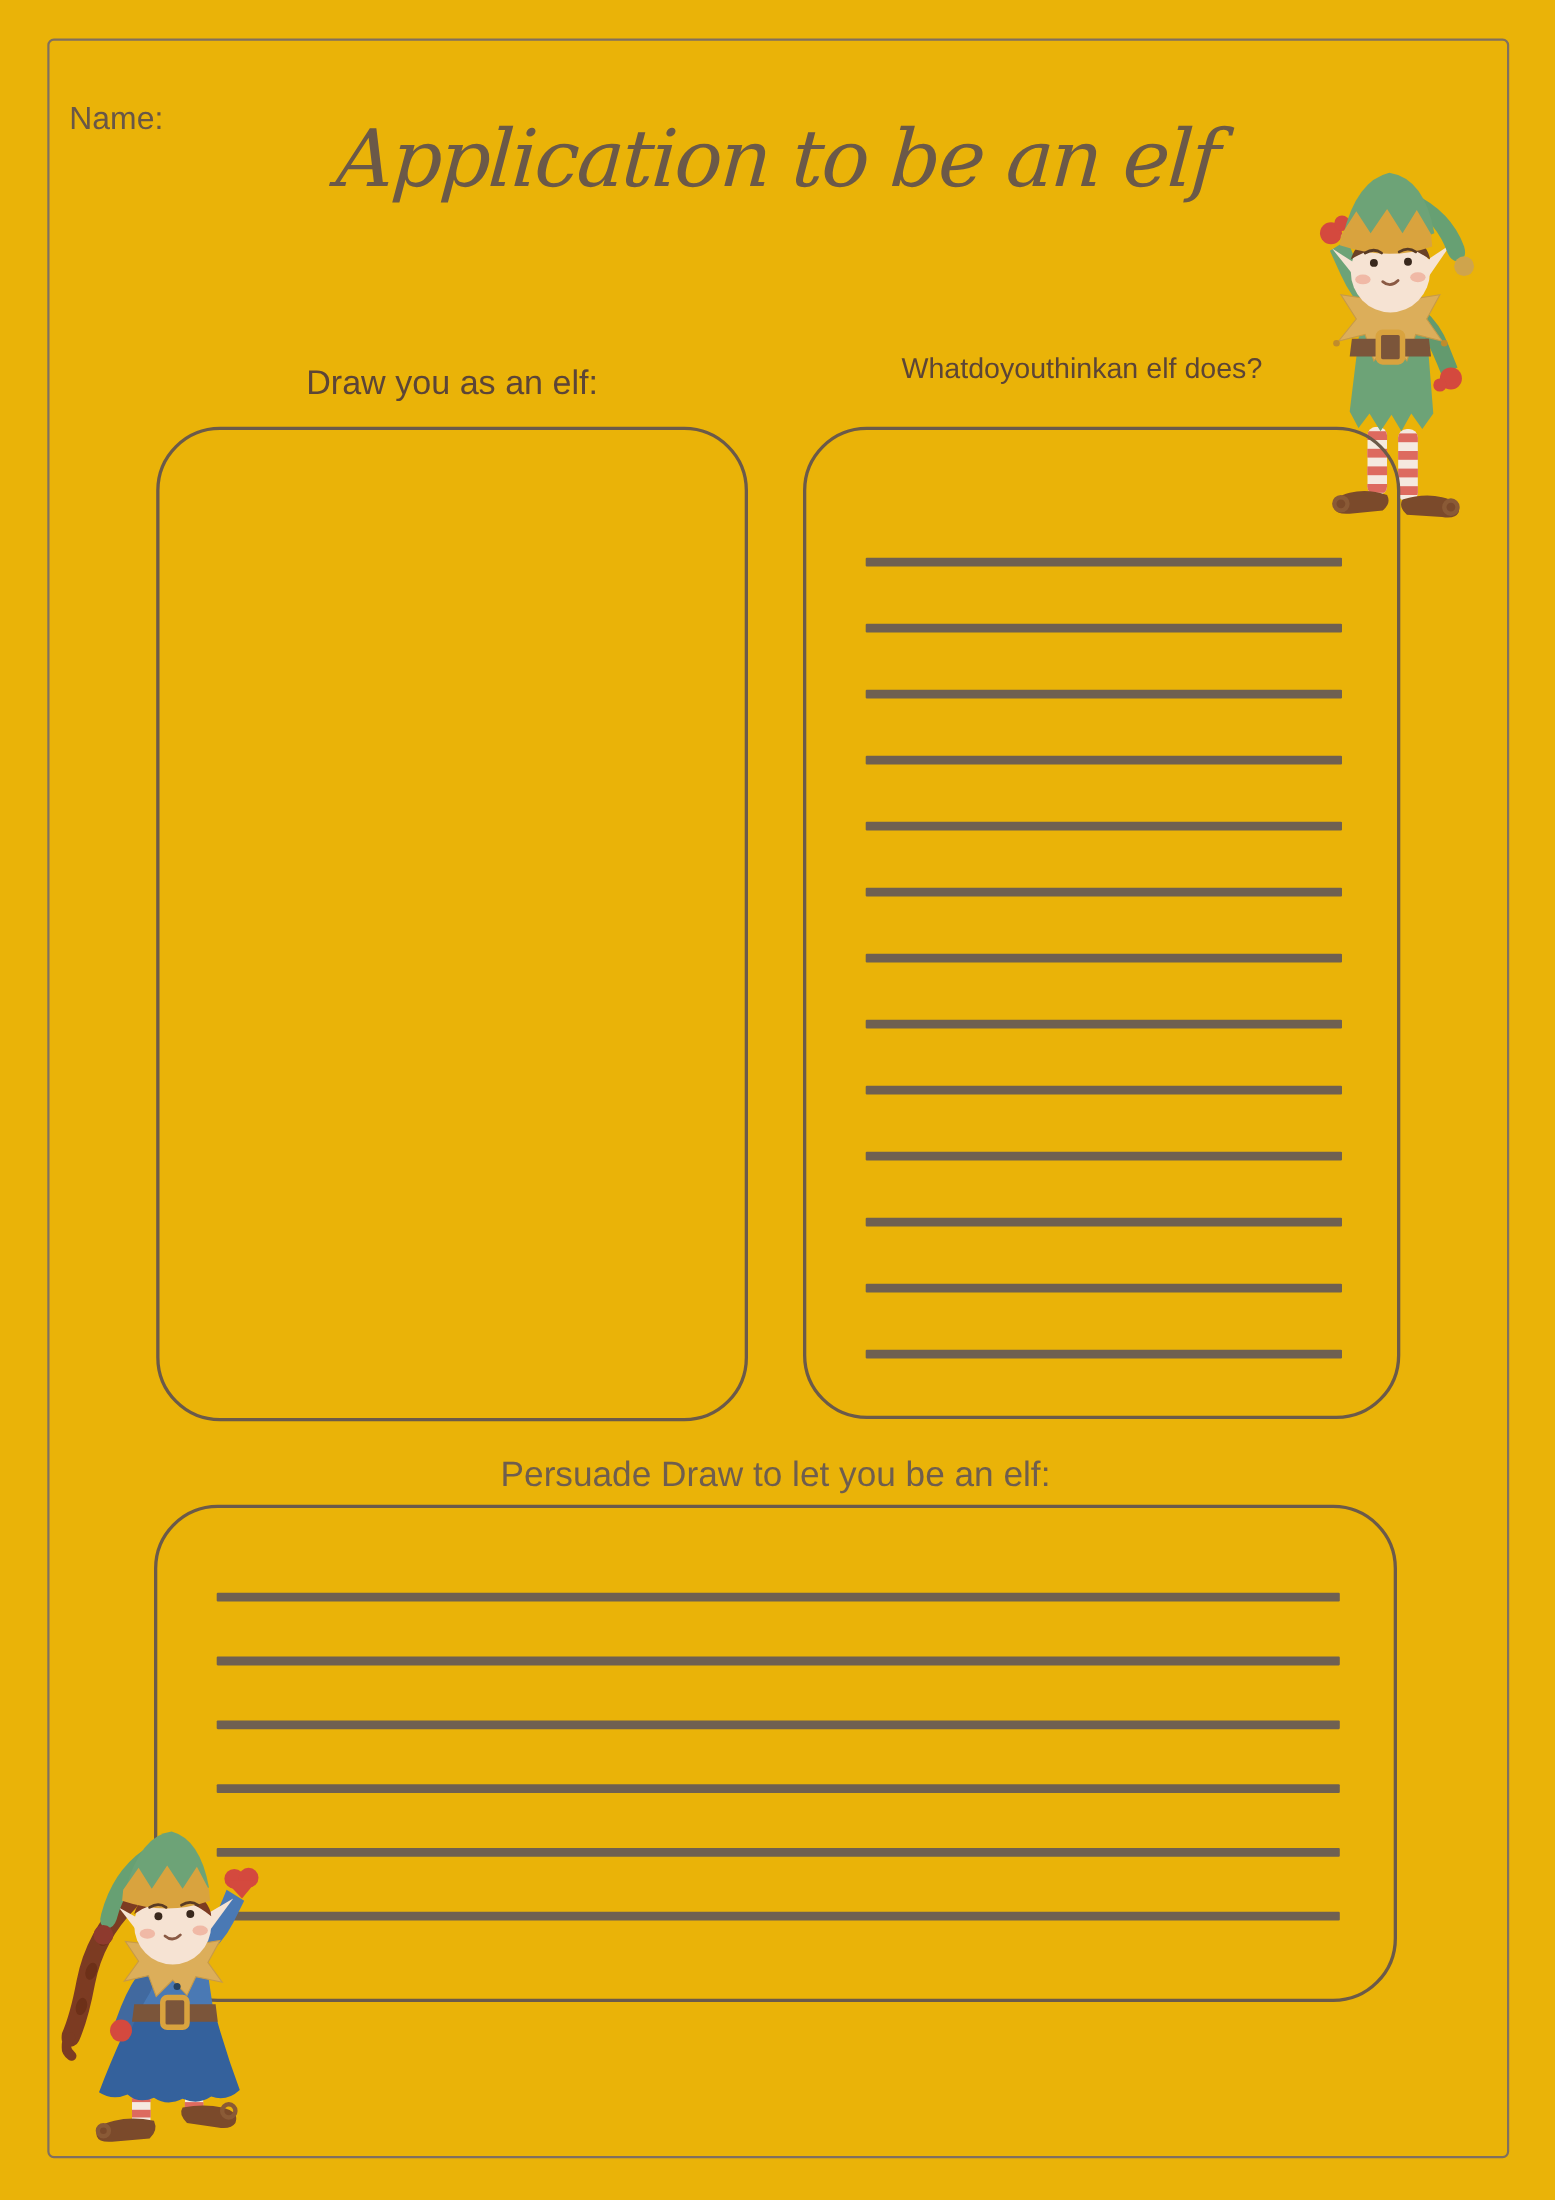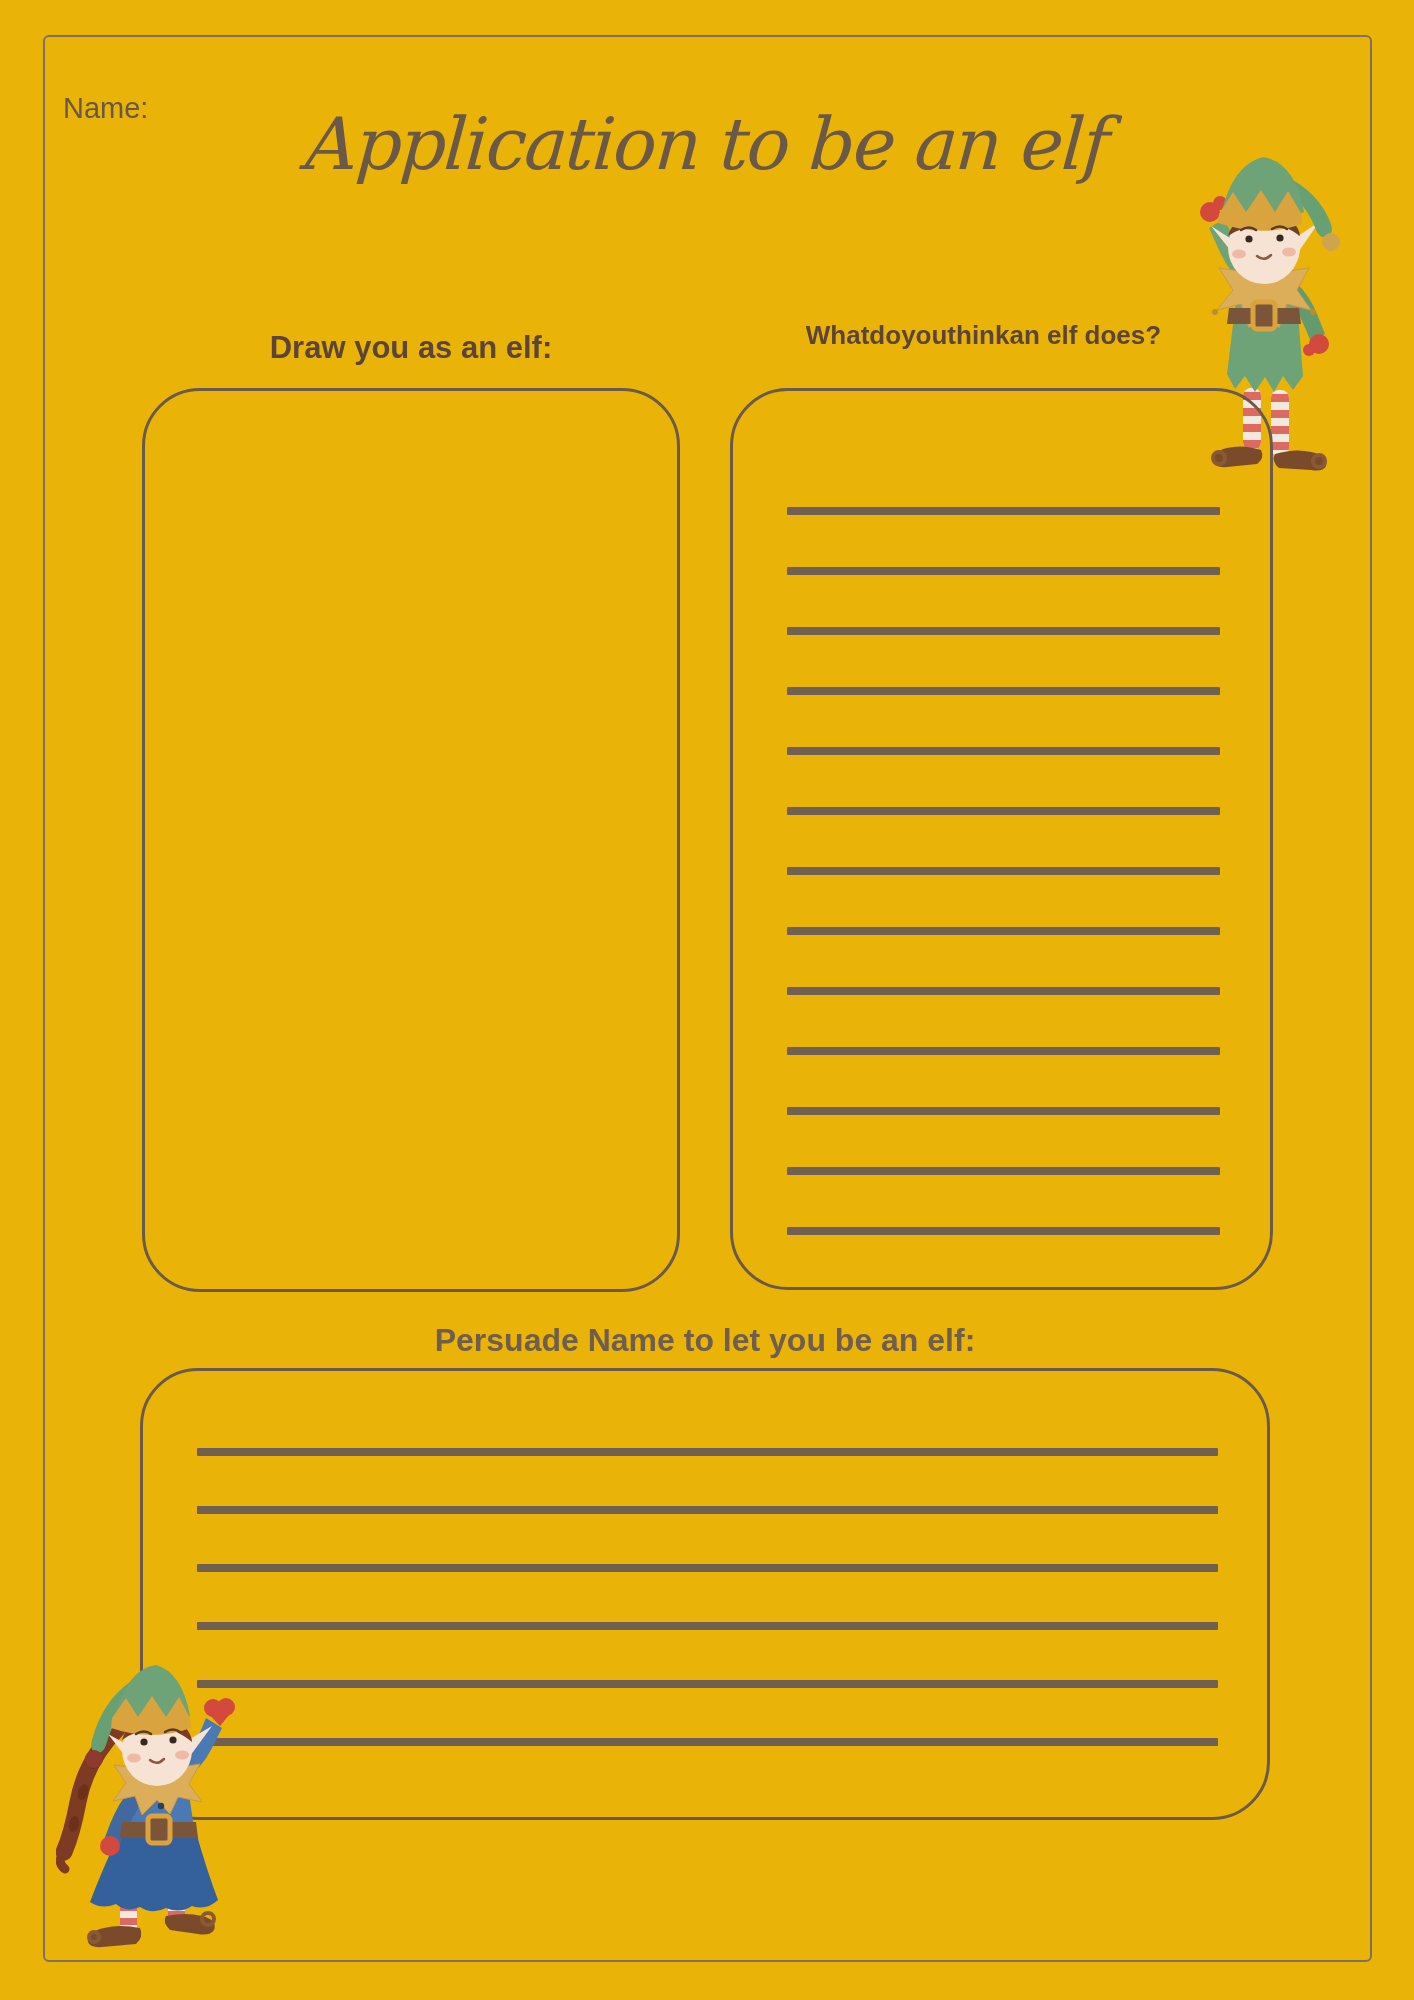--- a/index.html
+++ b/index.html
@@ -21,21 +21,21 @@
     border:2px solid var(--frame-brown);border-radius:6px;
   }
   .name-label{
     position:absolute;left:63px;top:92px;font-size:29px;color:#695747;
   }
   .page-title{
     position:absolute;left:0;top:102px;width:100%;text-align:center;
     font-family:"DejaVu Serif",serif;font-style:italic;font-size:72px;
     letter-spacing:-2px;color:var(--title-brown);transform:skewX(-4deg);
   }
-  .section-label{position:absolute;text-align:center;color:var(--text-dark);font-weight:bold;}
+  .section-label{position:absolute;text-align:center;color:var(--text-dark);}
   .label-draw{left:142px;top:330px;width:538px;font-size:31px;}
   .label-what{left:712px;top:320px;width:543px;font-size:26px;}
   .label-persuade{left:140px;top:1322px;width:1130px;font-size:32px;color:var(--text-soft);}
   .box{
     position:absolute;border:3px solid var(--border-brown);border-radius:58px;background:transparent;
   }
   .draw-box{left:142px;top:388px;width:538px;height:904px;}
   .lines-box{display:flex;flex-direction:column;}
   .what-box{left:730px;top:388px;width:543px;height:902px;padding:116px 50px 0 54px;gap:52px;}
   .persuade-box{left:140px;top:1368px;width:1130px;height:452px;padding:77px 49px 0 54px;gap:50px;}
@@ -132,21 +132,21 @@
       <div class="rule-line"></div>
       <div class="rule-line"></div>
       <div class="rule-line"></div>
       <div class="rule-line"></div>
       <div class="rule-line"></div>
       <div class="rule-line"></div>
       <div class="rule-line"></div>
       <div class="rule-line"></div>
     </div>
 
-  <div class="section-label label-persuade">Persuade Name to let you be an elf:</div>
+  <div class="section-label label-persuade">Persuade Draw to let you be an elf:</div>
   <div class="box lines-box persuade-box">
       <div class="rule-line"></div>
       <div class="rule-line"></div>
       <div class="rule-line"></div>
       <div class="rule-line"></div>
       <div class="rule-line"></div>
       <div class="rule-line"></div>
     </div>
 
   <svg class="elf girl-elf" viewBox="0 0 196 296" aria-hidden="true">

